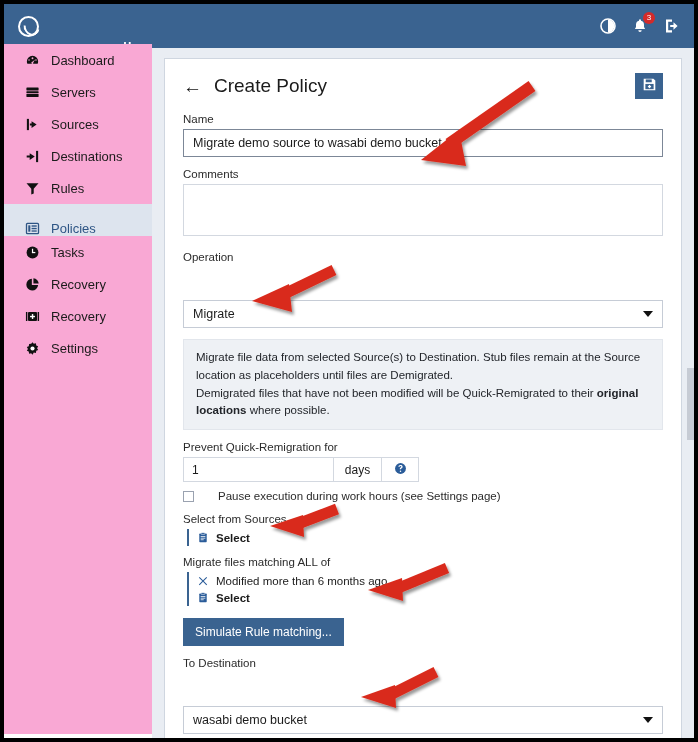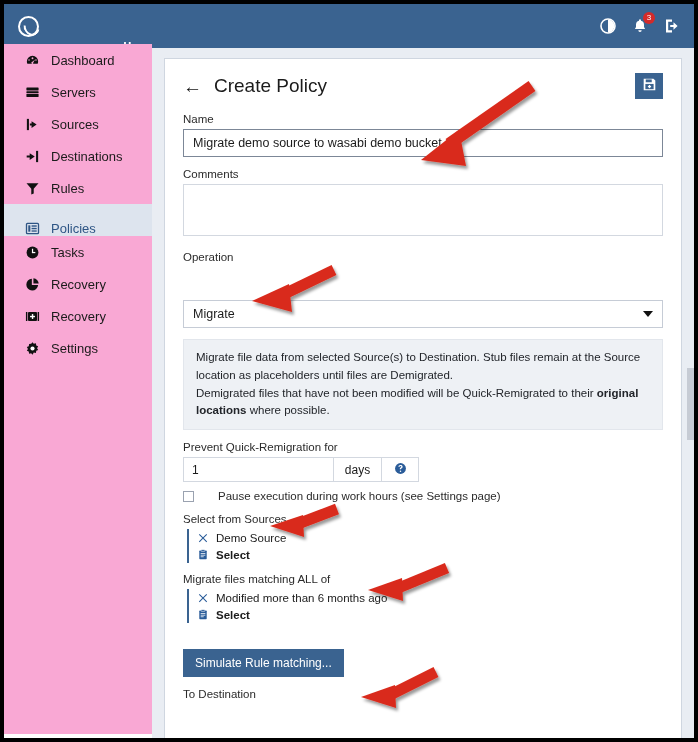--- a/index.html
+++ b/index.html
@@ -256,21 +256,21 @@
   .chip-row.select-row { font-weight: bold; }
   .chip-ico { width: 11px; height: 12px; flex: none; display: flex; align-items: center; }
 
   .sim-btn {
     background: #3a6390;
     color: #ffffff;
     font-size: 12px;
     padding: 7px 12px;
     display: inline-block;
     cursor: pointer;
-    margin: 16px 0 11px 0;
+    margin: 2px 0 11px 0;
     font-family: "Liberation Sans", sans-serif;
   }
 
   
   #arrows { position: absolute; left: 0; top: 0; width: 690px; height: 734px; pointer-events: none; }
 
   
   #scroll-track {
     position: absolute;
     right: 0; top: 44px;
@@ -486,28 +486,20 @@
         </div>
       </div>
 
       <div class="chk-row">
         <span class="chk"></span>
         <span class="chk-label">Pause execution during work hours (see Settings page)</span>
       </div>
 
       <div class="field-label">Select from Sources</div>
       <div class="chip-list">
-        <div class="chip-row">
-          <span class="chip-ico">
-            <svg width="10" height="10" viewBox="0 0 16 16">
-                <path d="M2.6 1.4 8 6.8l5.4-5.4 1.2 1.2L9.2 8l5.4 5.4-1.2 1.2L8 9.2l-5.4 5.4-1.2-1.2L6.8 8 1.4 2.6z" fill="#2a5c99"></path>
-              </svg>
-          </span>
-          <span>Demo Source</span>
-        </div>
         <div class="chip-row select-row">
           <span class="chip-ico">
             <svg width="10" height="11" viewBox="0 0 14 16">
                 <rect x="1.6" y="2.2" width="10.8" height="12.6" rx="1" fill="#2a5c99"></rect>
                 <rect x="4.3" y="1" width="5.4" height="2.6" rx=".7" fill="#2a5c99" stroke="#fff" stroke-width=".7"></rect>
                 <rect x="3.6" y="6" width="6.8" height="1.1" fill="#fff"></rect>
                 <rect x="3.6" y="8.4" width="6.8" height="1.1" fill="#fff"></rect>
                 <rect x="3.6" y="10.8" width="4.4" height="1.1" fill="#fff"></rect>
               </svg>
           </span>
@@ -535,20 +527,24 @@
                 <rect x="3.6" y="10.8" width="4.4" height="1.1" fill="#fff"></rect>
               </svg>
           </span>
           <span>Select</span>
         </div>
       </div>
 
       <div class="sim-btn">Simulate Rule matching...</div>
 
       <div class="field-label">To Destination</div>
+      <div class="select-box">
+        <span>wasabi demo bucket</span>
+        <span class="caret-dn"></span>
+      </div>
 
     </div>
   </div>
 
   <div id="scroll-track">
     <div id="scroll-thumb"></div>
   </div>
 
   <svg id="arrows" viewBox="0 0 690 734">
     <defs>

